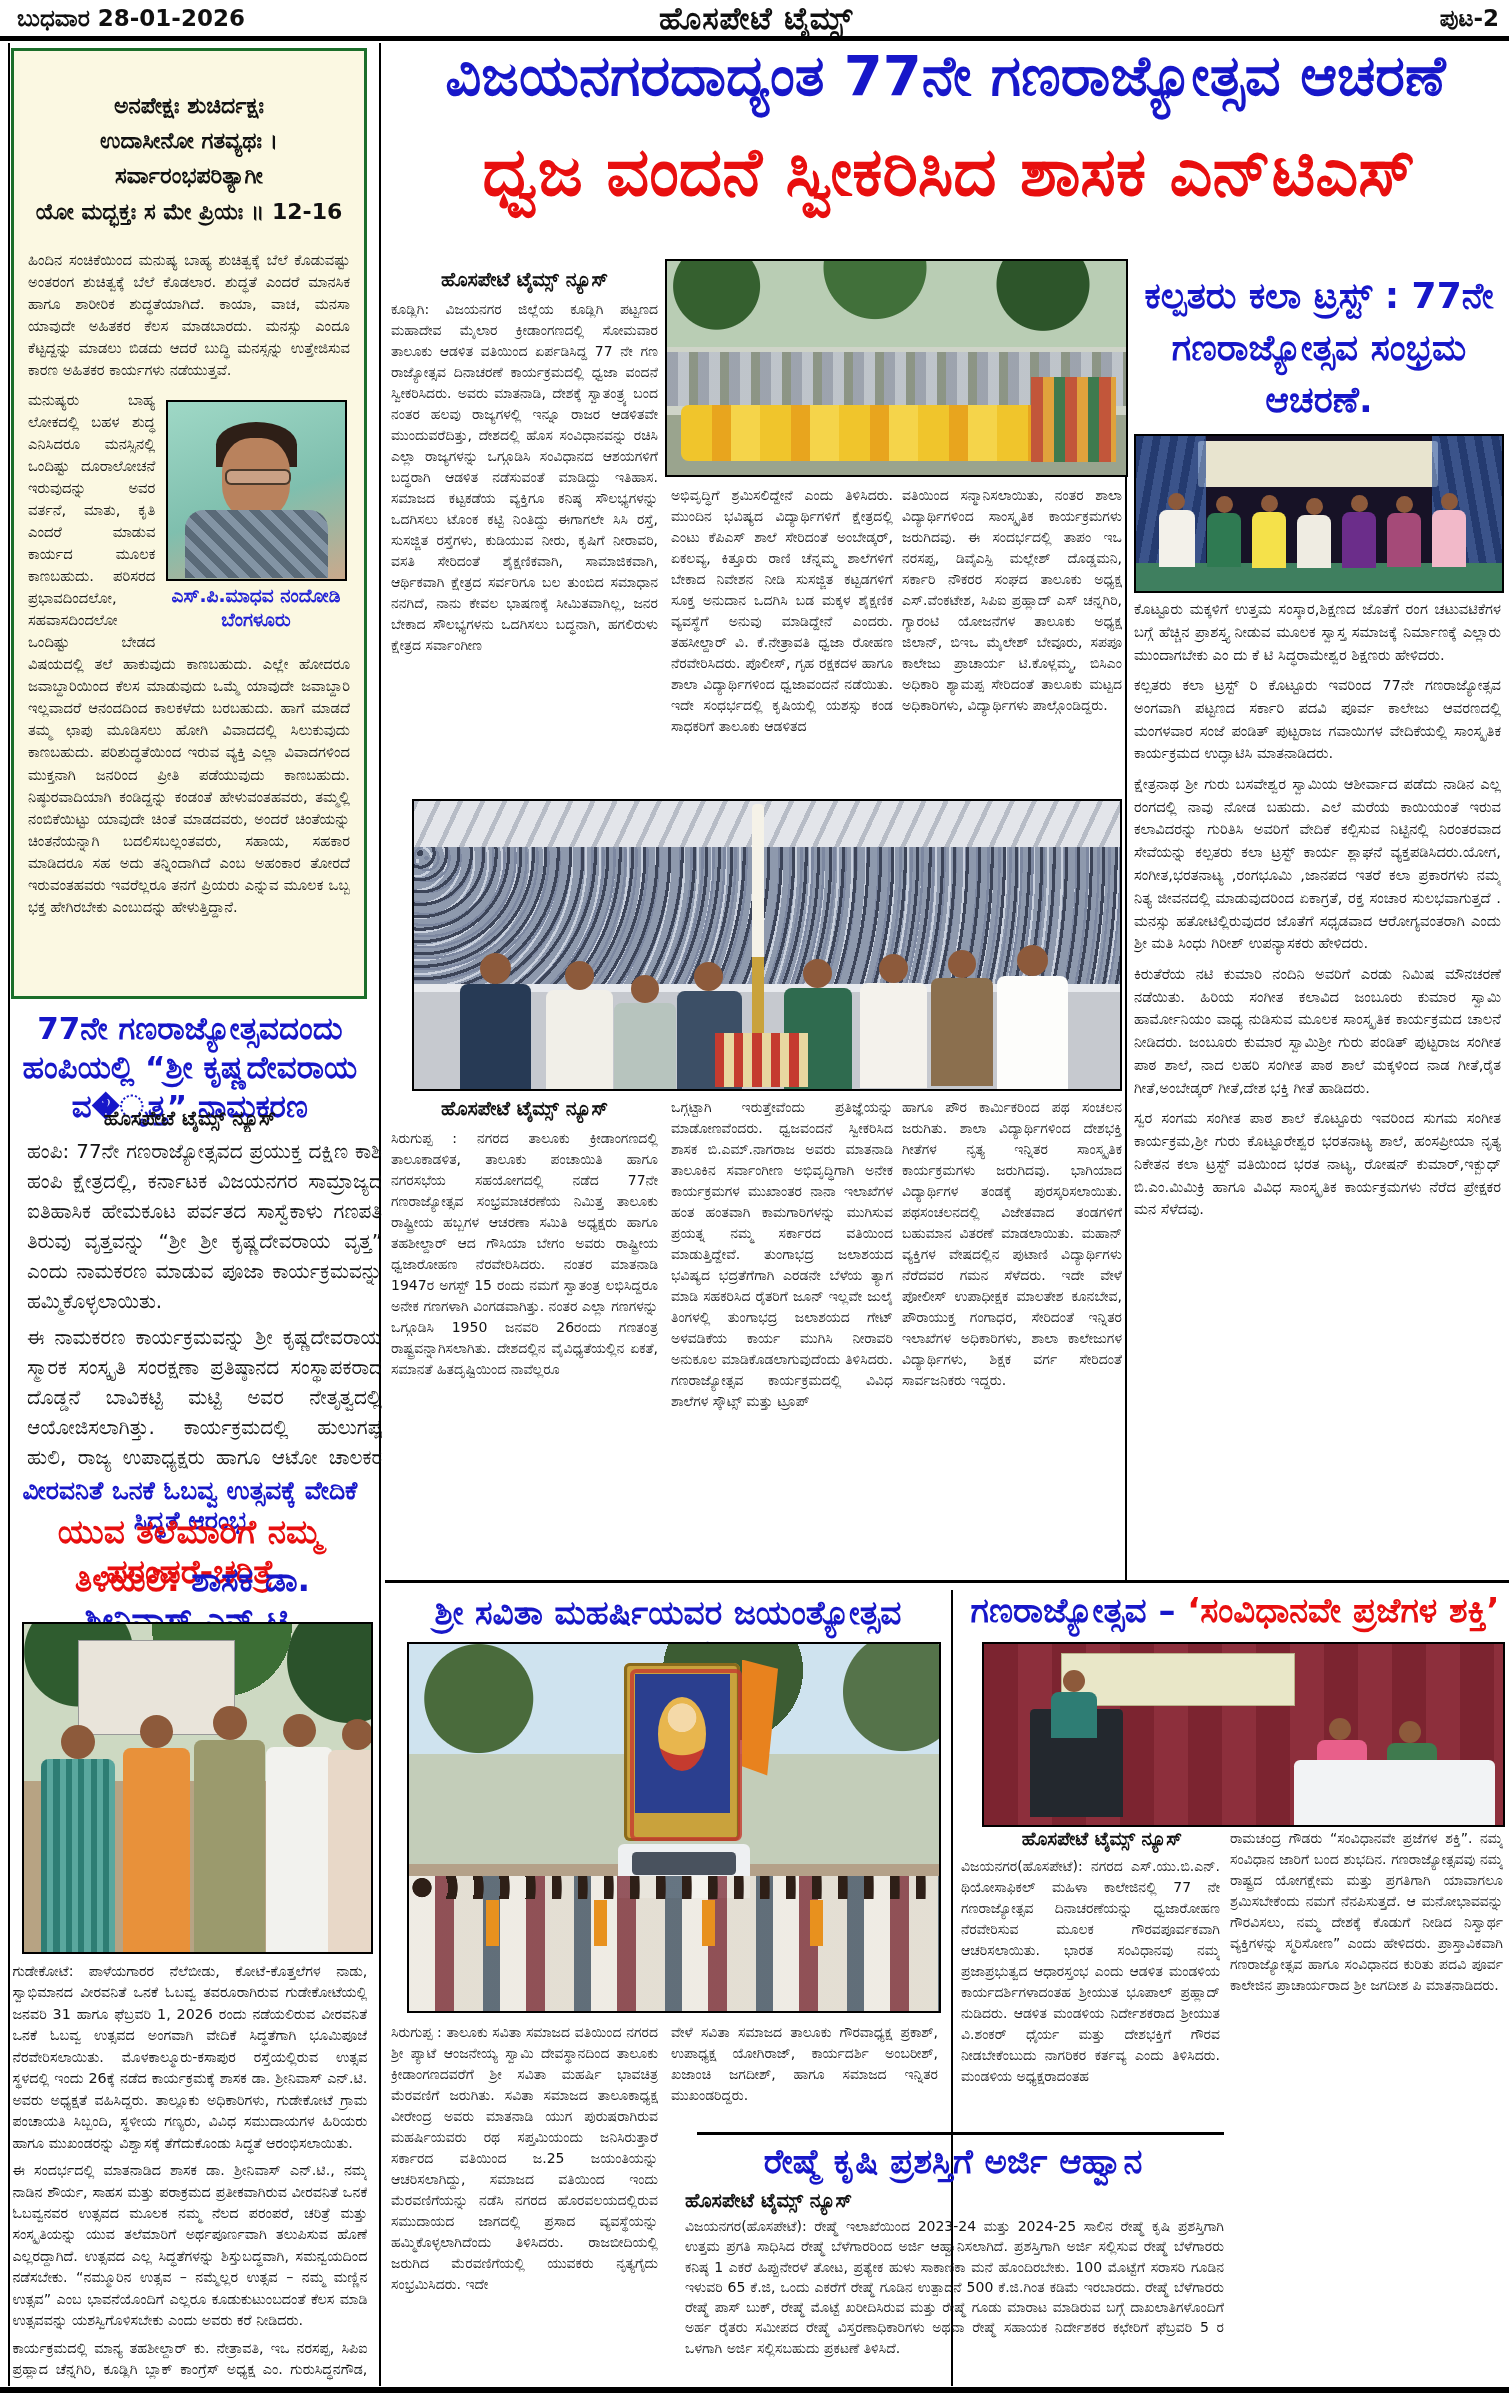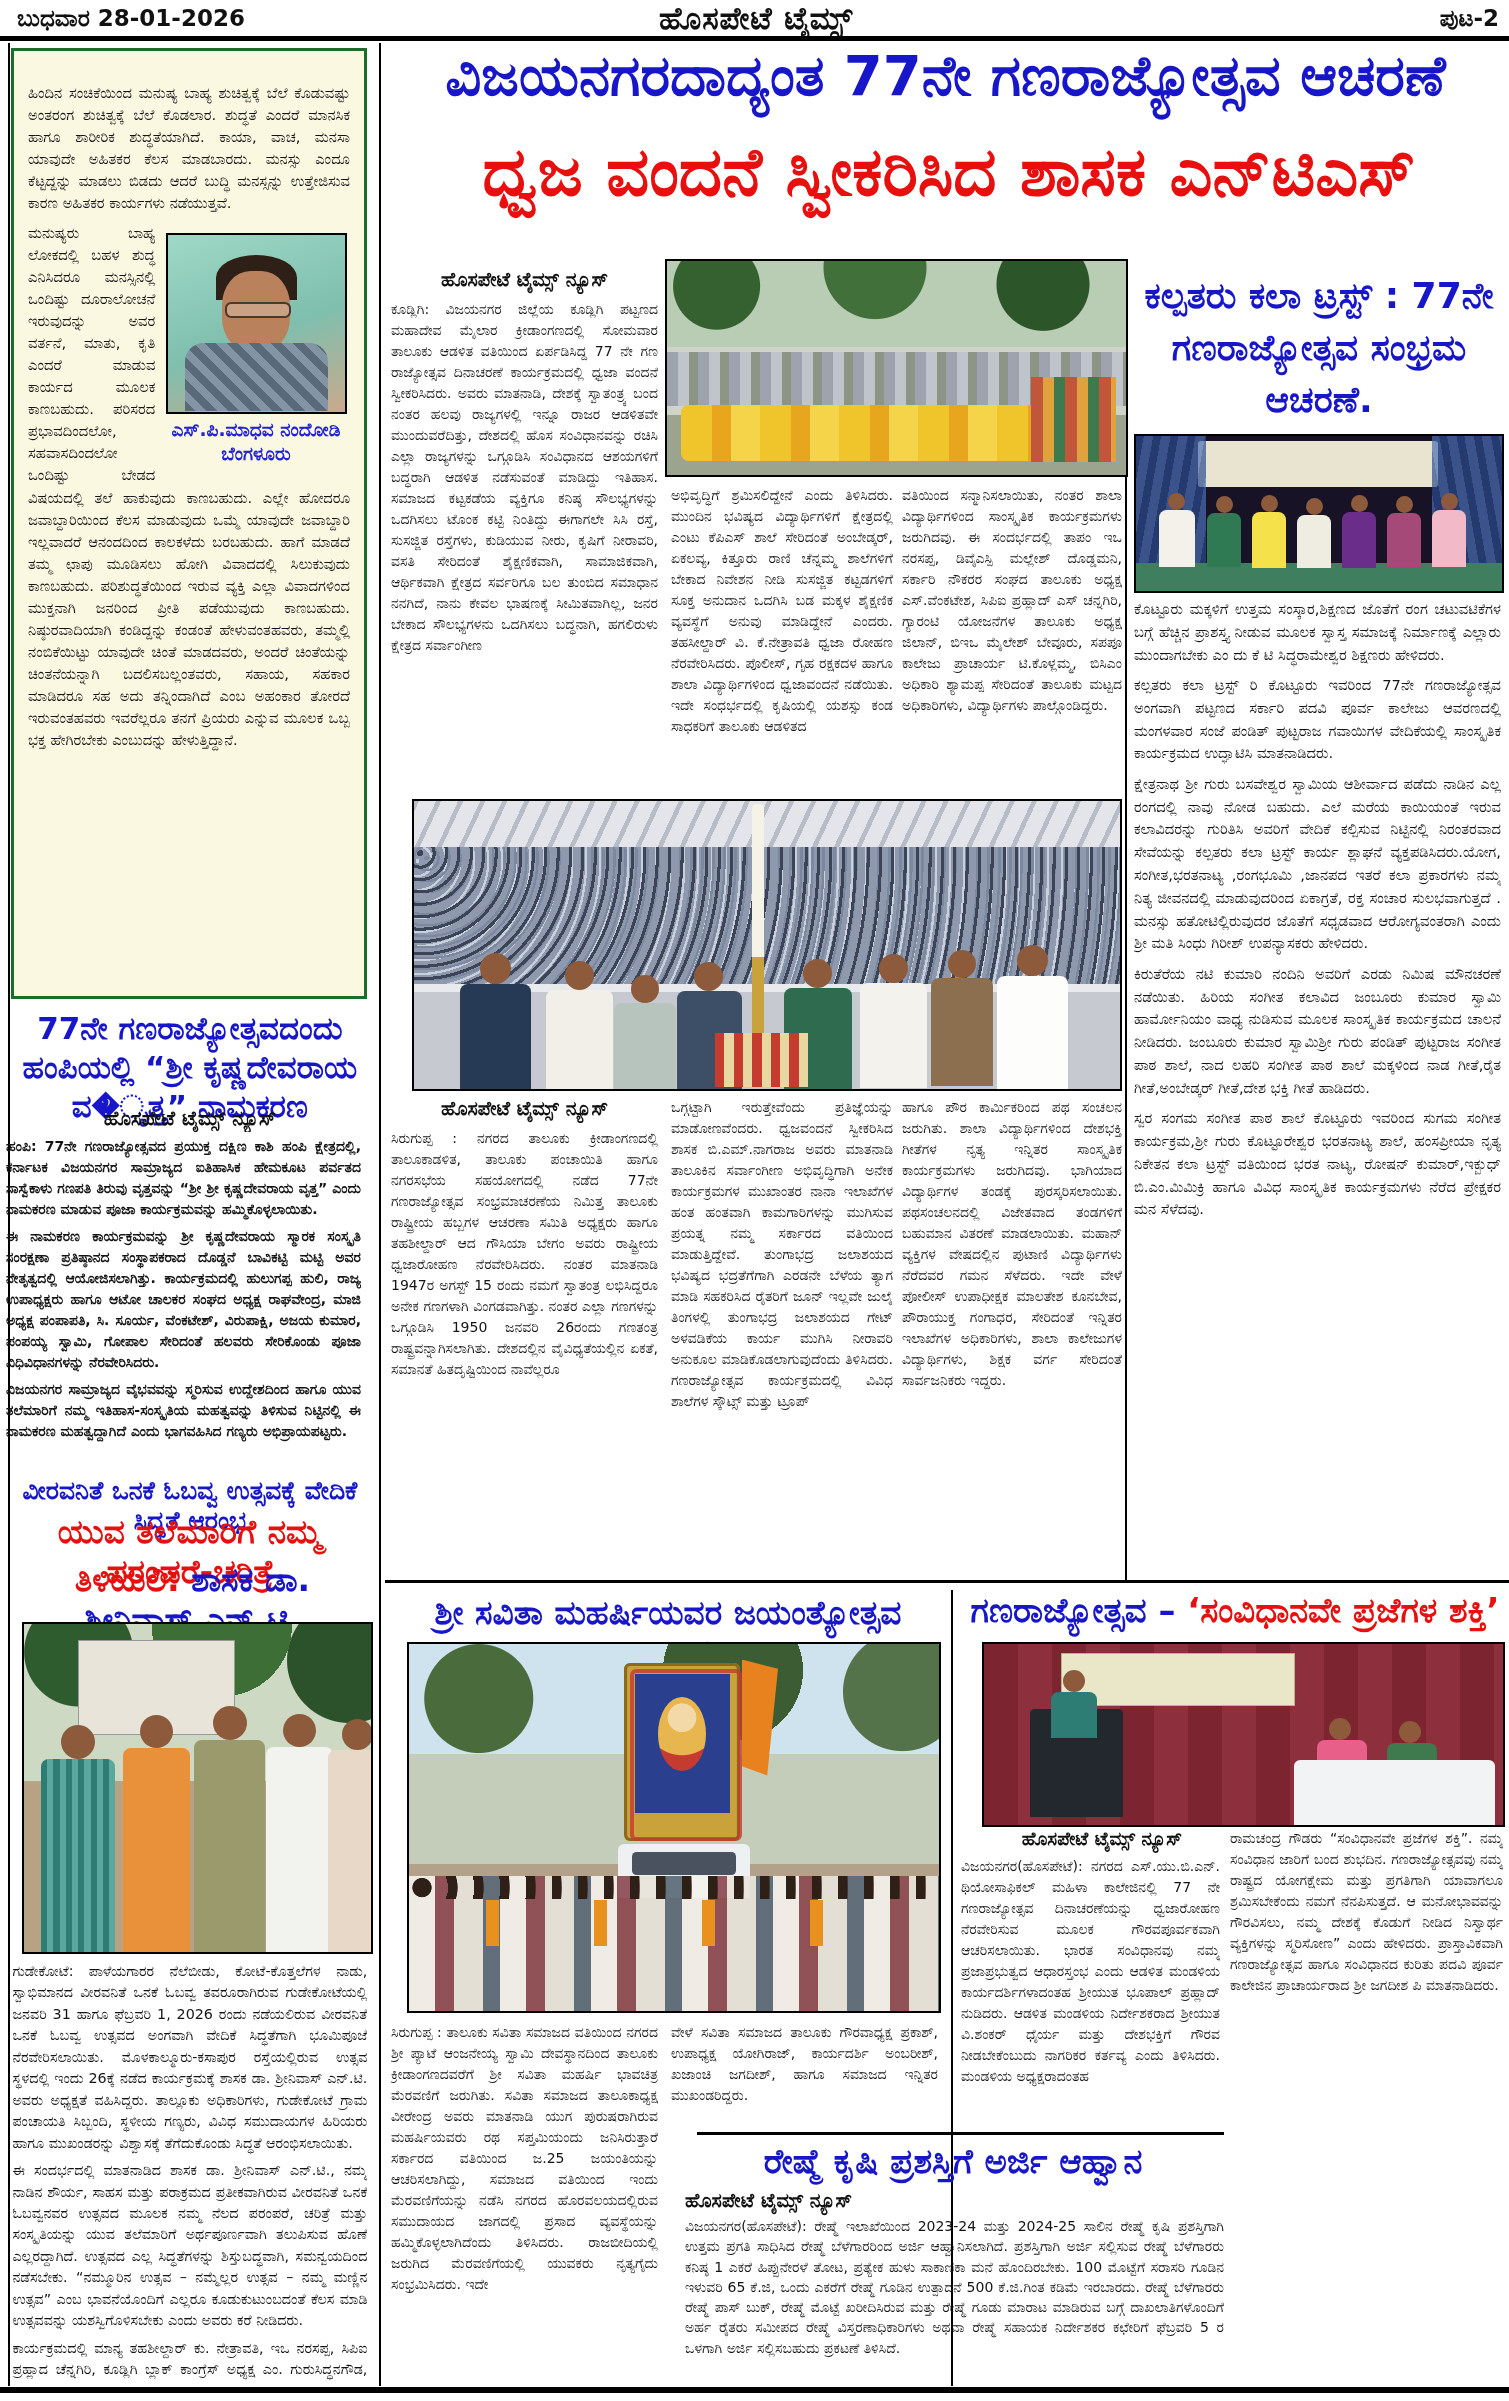--- a/index.html
+++ b/index.html
@@ -34,41 +34,47 @@
 
   <div class="rule" style="left:7.7px;top:43px;width:2.3px;height:2343px;"></div>
   <div class="rule" style="left:379px;top:43px;width:2.3px;height:2343px;"></div>
   <div class="rule" style="left:1125px;top:262px;width:2.3px;height:1318px;"></div>
   <div class="rule" style="left:951px;top:1590px;width:2.3px;height:796px;"></div>
   <div class="rule" style="left:385px;top:1580px;width:1125px;height:3.1px;"></div>
   <div class="rule" style="left:697px;top:2132px;width:527px;height:3.1px;"></div>
   <div class="rule" style="left:0;top:2387px;width:1510px;height:6.2px;"></div>
 
   <div class="gita-box">
+    <div class="verse" style="margin-top:26px;">
+      <div>ಅನಪೇಕ್ಷಃ ಶುಚಿರ್ದಕ್ಷಃ</div>
+      <div>ಉದಾಸೀನೋ ಗತವ್ಯಥಃ ।</div>
+      <div>ಸರ್ವಾರಂಭಪರಿತ್ಯಾಗೀ</div>
+      <div>ಯೋ ಮದ್ಭಕ್ತಃ ಸ ಮೇ ಪ್ರಿಯಃ ॥ 12-16</div>
+    </div>
     <p class="bt" style="margin:20px 0 0 0;font-size:14.7px;">ಹಿಂದಿನ ಸಂಚಿಕೆಯಿಂದ ಮನುಷ್ಯ ಬಾಹ್ಯ ಶುಚಿತ್ವಕ್ಕೆ ಬೆಲೆ ಕೊಡುವಷ್ಟು ಅಂತರಂಗ ಶುಚಿತ್ವಕ್ಕೆ ಬೆಲೆ ಕೊಡಲಾರ. ಶುದ್ಧತೆ ಎಂದರೆ ಮಾನಸಿಕ ಹಾಗೂ ಶಾರೀರಿಕ ಶುದ್ಧತೆಯಾಗಿದೆ. ಕಾಯಾ, ವಾಚ, ಮನಸಾ ಯಾವುದೇ ಅಹಿತಕರ ಕೆಲಸ ಮಾಡಬಾರದು. ಮನಸ್ಸು ಎಂದೂ ಕೆಟ್ಟದ್ದನ್ನು ಮಾಡಲು ಬಿಡದು ಆದರೆ ಬುದ್ಧಿ ಮನಸ್ಸನ್ನು ಉತ್ತೇಜಿಸುವ ಕಾರಣ ಅಹಿತಕರ ಕಾರ್ಯಗಳು ನಡೆಯುತ್ತವೆ.</p>
     <div class="bt" style="margin-top:7.7px;font-size:14.7px;">
       <span class="floatbox">
         <span class="photo" style="left:3.1px;top:6.2px;width:177px;height:177px;background:linear-gradient(160deg,#9fd8c6 0%,#7fbfae 55%,#caa98c 100%);">
           <span class="abs" style="left:48px;top:20px;width:81px;height:45px;background:#2e1f17;border-radius:50% 50% 0 0;"></span>
           <span class="abs" style="left:54px;top:36px;width:68px;height:81px;background:#b9825d;border-radius:42%;"></span>
           <span class="abs" style="left:57px;top:67px;width:62px;height:12.4px;border:2.3px solid #4a3a2c;border-radius:6.2px;background:rgba(255,255,255,.25);"></span>
           <span class="abs" style="left:17px;top:108px;width:143px;height:68px;background:repeating-linear-gradient(45deg,#5a6a78 0 7.7px,#8394a4 7.7px 15.5px);border-radius:18.6px 18.6px 0 0;"></span>
         </span>
         <span class="abs center bold" style="left:0;top:191px;width:186px;font-size:18.6px;color:#2323d6;line-height:1.3;">
           <span style="display:block;">ಎಸ್.ಪಿ.ಮಾಧವ ನಂದೋಡಿ</span>
           <span style="display:block;">ಬೆಂಗಳೂರು</span>
         </span>
       </span>
       <span>ಮನುಷ್ಯರು ಬಾಹ್ಯ ಲೋಕದಲ್ಲಿ ಬಹಳ ಶುದ್ಧ ಎನಿಸಿದರೂ ಮನಸ್ಸಿನಲ್ಲಿ ಒಂದಿಷ್ಟು ದೂರಾಲೋಚನೆ ಇರುವುದನ್ನು ಅವರ ವರ್ತನೆ, ಮಾತು, ಕೃತಿ ಎಂದರೆ ಮಾಡುವ ಕಾರ್ಯದ ಮೂಲಕ ಕಾಣಬಹುದು. ಪರಿಸರದ ಪ್ರಭಾವದಿಂದಲೋ, ಸಹವಾಸದಿಂದಲೋ ಒಂದಿಷ್ಟು ಬೇಡದ ವಿಷಯದಲ್ಲಿ ತಲೆ ಹಾಕುವುದು ಕಾಣಬಹುದು. ಎಲ್ಲೇ ಹೋದರೂ ಜವಾಬ್ದಾರಿಯಿಂದ ಕೆಲಸ ಮಾಡುವುದು ಒಮ್ಮೆ ಯಾವುದೇ ಜವಾಬ್ದಾರಿ ಇಲ್ಲವಾದರೆ ಆನಂದದಿಂದ ಕಾಲಕಳೆದು ಬರಬಹುದು. ಹಾಗೆ ಮಾಡದೆ ತಮ್ಮ ಛಾಪು ಮೂಡಿಸಲು ಹೋಗಿ ವಿವಾದದಲ್ಲಿ ಸಿಲುಕುವುದು ಕಾಣಬಹುದು. ಪರಿಶುದ್ಧತೆಯಿಂದ ಇರುವ ವ್ಯಕ್ತಿ ಎಲ್ಲಾ ವಿವಾದಗಳಿಂದ ಮುಕ್ತನಾಗಿ ಜನರಿಂದ ಪ್ರೀತಿ ಪಡೆಯುವುದು ಕಾಣಬಹುದು. ನಿಷ್ಠುರವಾದಿಯಾಗಿ ಕಂಡಿದ್ದನ್ನು ಕಂಡಂತೆ ಹೇಳುವಂತಹವರು, ತಮ್ಮಲ್ಲಿ ನಂಬಿಕೆಯಿಟ್ಟು ಯಾವುದೇ ಚಿಂತೆ ಮಾಡದವರು, ಅಂದರೆ ಚಿಂತೆಯನ್ನು ಚಿಂತನೆಯನ್ನಾಗಿ ಬದಲಿಸಬಲ್ಲಂತವರು, ಸಹಾಯ, ಸಹಕಾರ ಮಾಡಿದರೂ ಸಹ ಅದು ತನ್ನಿಂದಾಗಿದೆ ಎಂಬ ಅಹಂಕಾರ ತೋರದೆ ಇರುವಂತಹವರು ಇವರೆಲ್ಲರೂ ತನಗೆ ಪ್ರಿಯರು ಎನ್ನುವ ಮೂಲಕ ಒಬ್ಬ ಭಕ್ತ ಹೇಗಿರಬೇಕು ಎಂಬುದನ್ನು ಹೇಳುತ್ತಿದ್ದಾನೆ.</span>
     </div>
   </div>
 
   <div class="abs center hl-blue" style="left:12.4px;top:1009px;width:355px;height:91px;font-size:31px;line-height:1.25;">77ನೇ ಗಣರಾಜ್ಯೋತ್ಸವದಂದು ಹಂಪಿಯಲ್ಲಿ “ಶ್ರೀ ಕೃಷ್ಣದೇವರಾಯ ವ�ೃತ್ತ” ನಾಮಕರಣ</div>
   <div class="abs byline" style="left:12.4px;top:1106px;width:355px;height:26px;font-size:20px;">ಹೊಸಪೇಟೆ ಟೈಮ್ಸ್ ನ್ಯೂಸ್</div>
-  <div class="abs bt" style="left:6px;top:1136px;width:355px;height:336px;font-size:14px;font-weight:bold;">
+  <div class="abs bt" style="left:27px;top:1136px;width:355px;height:336px;font-size:20px;">
     <p style="margin:0 0 6.2px 0;">ಹಂಪಿ: 77ನೇ ಗಣರಾಜ್ಯೋತ್ಸವದ ಪ್ರಯುಕ್ತ ದಕ್ಷಿಣ ಕಾಶಿ ಹಂಪಿ ಕ್ಷೇತ್ರದಲ್ಲಿ, ಕರ್ನಾಟಕ ವಿಜಯನಗರ ಸಾಮ್ರಾಜ್ಯದ ಐತಿಹಾಸಿಕ ಹೇಮಕೂಟ ಪರ್ವತದ ಸಾಸ್ವೆಕಾಳು ಗಣಪತಿ ತಿರುವು ವೃತ್ತವನ್ನು “ಶ್ರೀ ಶ್ರೀ ಕೃಷ್ಣದೇವರಾಯ ವೃತ್ತ” ಎಂದು ನಾಮಕರಣ ಮಾಡುವ ಪೂಜಾ ಕಾರ್ಯಕ್ರಮವನ್ನು ಹಮ್ಮಿಕೊಳ್ಳಲಾಯಿತು.</p>
     <p style="margin:0 0 6.2px 0;">ಈ ನಾಮಕರಣ ಕಾರ್ಯಕ್ರಮವನ್ನು ಶ್ರೀ ಕೃಷ್ಣದೇವರಾಯ ಸ್ಮಾರಕ ಸಂಸ್ಕೃತಿ ಸಂರಕ್ಷಣಾ ಪ್ರತಿಷ್ಠಾನದ ಸಂಸ್ಥಾಪಕರಾದ ದೊಡ್ಡನೆ ಬಾವಿಕಟ್ಟಿ ಮಟ್ಟಿ ಅವರ ನೇತೃತ್ವದಲ್ಲಿ ಆಯೋಜಿಸಲಾಗಿತ್ತು. ಕಾರ್ಯಕ್ರಮದಲ್ಲಿ ಹುಲುಗಪ್ಪ ಹುಲಿ, ರಾಜ್ಯ ಉಪಾಧ್ಯಕ್ಷರು ಹಾಗೂ ಆಟೋ ಚಾಲಕರ ಸಂಘದ ಅಧ್ಯಕ್ಷ ರಾಘವೇಂದ್ರ, ಮಾಜಿ ಅಧ್ಯಕ್ಷ ಪಂಪಾಪತಿ, ಸಿ. ಸೂರ್ಯ, ವೆಂಕಟೇಶ್, ವಿರುಪಾಕ್ಷಿ, ಅಜಯ ಕುಮಾರ, ಪಂಪಯ್ಯ ಸ್ವಾಮಿ, ಗೋಪಾಲ ಸೇರಿದಂತೆ ಹಲವರು ಸೇರಿಕೊಂಡು ಪೂಜಾ ವಿಧಿವಿಧಾನಗಳನ್ನು ನೆರವೇರಿಸಿದರು.</p>
     <p style="margin:0;">ವಿಜಯನಗರ ಸಾಮ್ರಾಜ್ಯದ ವೈಭವವನ್ನು ಸ್ಮರಿಸುವ ಉದ್ದೇಶದಿಂದ ಹಾಗೂ ಯುವ ತಲೆಮಾರಿಗೆ ನಮ್ಮ ಇತಿಹಾಸ-ಸಂಸ್ಕೃತಿಯ ಮಹತ್ವವನ್ನು ತಿಳಿಸುವ ನಿಟ್ಟಿನಲ್ಲಿ ಈ ನಾಮಕರಣ ಮಹತ್ವದ್ದಾಗಿದೆ ಎಂದು ಭಾಗವಹಿಸಿದ ಗಣ್ಯರು ಅಭಿಪ್ರಾಯಪಟ್ಟರು.</p>
   </div>
 
   <div class="abs center hl-blue" style="left:12.4px;top:1476px;width:355px;height:34px;font-size:25px;">ವೀರವನಿತೆ ಒನಕೆ ಓಬವ್ವ ಉತ್ಸವಕ್ಕೆ ವೇದಿಕೆ ಸಿದ್ಧತೆ ಆರಂಭ</div>
   <div class="abs center hl-red" style="left:12.4px;top:1512px;width:355px;height:45px;font-size:33px;">ಯುವ ತಲೆಮಾರಿಗೆ ನಮ್ಮ ಪರಂಪರೆ-ಚರಿತ್ರೆ</div>
   <div class="abs center" style="left:15px;top:1560px;width:355px;height:46px;font-size:33px;font-weight:bold;">
     <span class="hl-red">ತಿಳಿಯಲಿ:</span>
     <span class="hl-blue">ಶಾಸಕ ಡಾ. ಶ್ರೀನಿವಾಸ್ ಎನ್.ಟಿ.</span>

